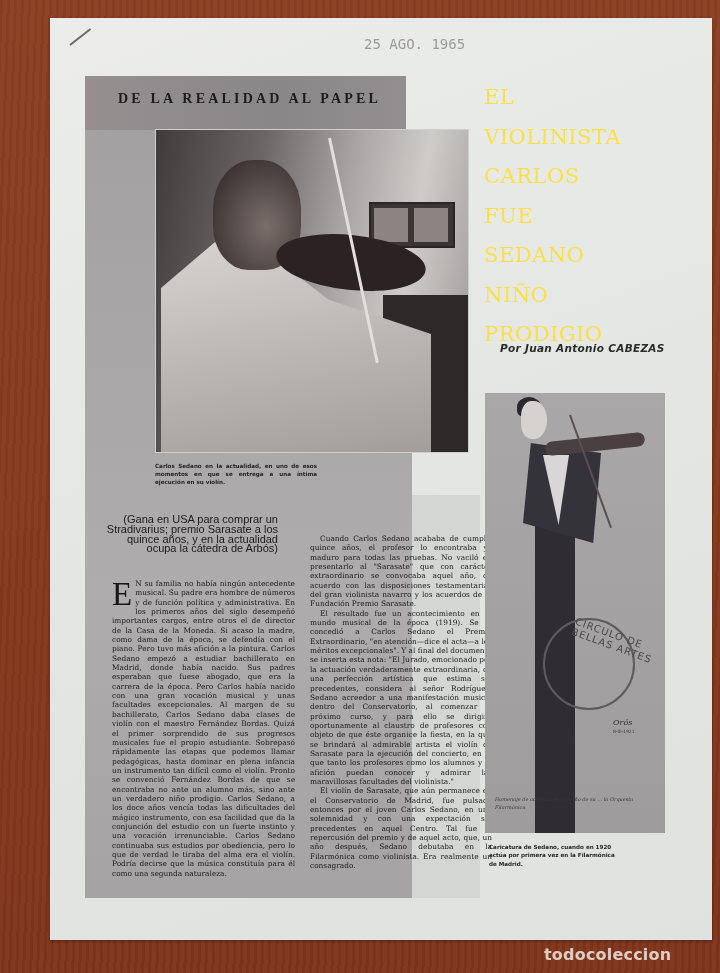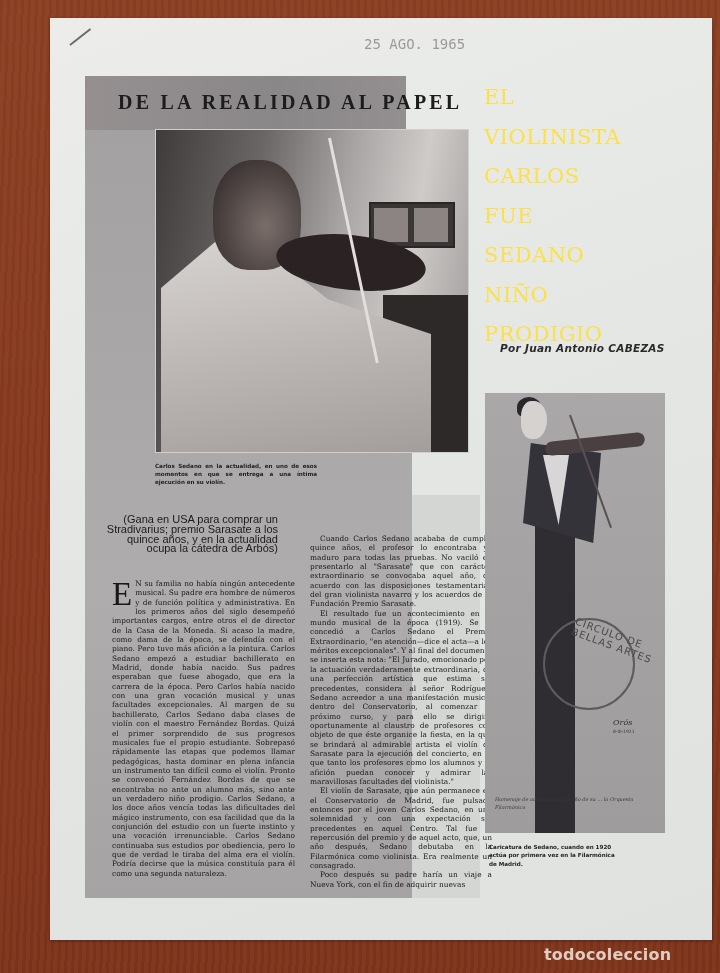--- a/index.html
+++ b/index.html
@@ -34,21 +34,21 @@
     position:absolute; left:85px; top:130px; width:327px; height:768px;
     background:#a9a7a8;
     background-image: linear-gradient(180deg, #a4a1a2 0%, #aeacad 60%, #a5a3a4 100%);
   }
   .gray-body-right {
     position:absolute; left:412px; top:495px; width:68px; height:403px;
     background:#d4d6d4;
   }
   .kicker {
     position:absolute; left:118px; top:91px;
-    font-family:"Liberation Serif", serif; font-weight:bold; font-size:20px;
+    font-family:"Liberation Serif", serif; font-weight:bold; font-size:14px;
     letter-spacing:3.2px; color:#1c1c1c; white-space:nowrap;
   }
   .headline {
     position:absolute; left:484px; top:78px; margin:0;
     font-family:"DejaVu Serif", serif; font-weight:normal; font-size:21px; line-height:39.5px;
     color:#fde047; letter-spacing:0.5px;
   }
   .headline span { display:block; }
   .byline {
     position:absolute; left:500px; top:342px;
@@ -163,21 +163,20 @@
 <p class="sub">(Gana en USA para comprar un Stradivarius; premio Sarasate a los quince años, y en la actualidad ocupa la cátedra de Arbós)</p>
 
 <div class="col col1">
   <p><span class="dropcap">E</span><span>N su familia no había ningún antecedente musical. Su padre era hombre de números y de función política y administrativa. En los primeros años del siglo desempeñó importantes cargos, entre otros el de director de la Casa de la Moneda. Si acaso la madre, como dama de la época, se defendía con el piano. Pero tuvo más afición a la pintura. Carlos Sedano empezó a estudiar bachillerato en Madrid, donde había nacido. Sus padres esperaban que fuese abogado, que era la carrera de la época. Pero Carlos había nacido con una gran vocación musical y unas facultades excepcionales. Al margen de su bachillerato, Carlos Sedano daba clases de violín con el maestro Fernández Bordas. Quizá el primer sorprendido de sus progresos musicales fue el propio estudiante. Sobrepasó rápidamente las etapas que podemos llamar pedagógicas, hasta dominar en plena infancia un instrumento tan difícil como el violín. Pronto se convenció Fernández Bordas de que se encontraba no ante un alumno más, sino ante un verdadero niño prodigio. Carlos Sedano, a los doce años vencía todas las dificultades del mágico instrumento, con esa facilidad que da la conjunción del estudio con un fuerte instinto y una vocación irrenunciable. Carlos Sedano continuaba sus estudios por obediencia, pero lo que de verdad le tiraba del alma era el violín. Podría decirse que la música constituía para él como una segunda naturaleza.</span></p>
 </div>
 
 <div class="col col2">
   <p>Cuando Carlos Sedano acababa de cumplir quince años, el profesor lo encontraba ya maduro para todas las pruebas. No vaciló en presentarlo al "Sarasate" que con carácter extraordinario se convocaba aquel año, de acuerdo con las disposiciones testamentarias del gran violinista navarro y los acuerdos de la Fundación Premio Sarasate.</p>
   <p>El resultado fue un acontecimiento en el mundo musical de la época (1919). Se le concedió a Carlos Sedano el Premio Extraordinario, "en atención—dice el acta—a los méritos excepcionales". Y al final del documento se inserta esta nota: "El Jurado, emocionado por la actuación verdaderamente extraordinaria, de una perfección artística que estima sin precedentes, considera al señor Rodríguez-Sedano acreedor a una manifestación musical dentro del Conservatorio, al comenzar el próximo curso, y para ello se dirigirá oportunamente al claustro de profesores con objeto de que éste organice la fiesta, en la que se brindará al admirable artista el violín de Sarasate para la ejecución del concierto, en el que tanto los profesores como los alumnos y la afición puedan conocer y admirar las maravillosas facultades del violinista."</p>
   <p>El violín de Sarasate, que aún permanece en el Conservatorio de Madrid, fue pulsado entonces por el joven Carlos Sedano, en una solemnidad y con una expectación sin precedentes en aquel Centro. Tal fue la repercusión del premio y de aquel acto, que, un año después, Sedano debutaba en la Filarmónica como violinista. Era realmente un consagrado.</p>
-  <p>Poco después su padre haría un viaje a Nueva York, con el fin de adquirir nuevas</p>
 </div>
 
 <div class="cartoon">
   <div class="figure"></div>
   <div class="torso"></div>
   <div class="shirt"></div>
   <div class="hair"></div>
   <div class="face"></div>
   <div class="violin"></div>
   <div class="bow"></div>

